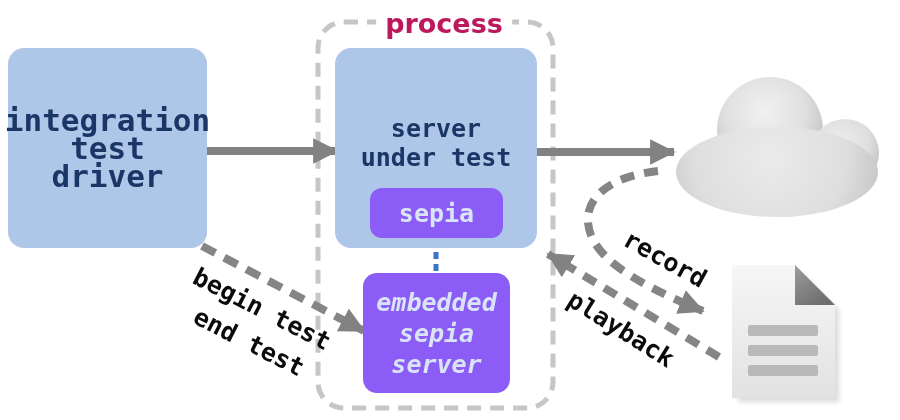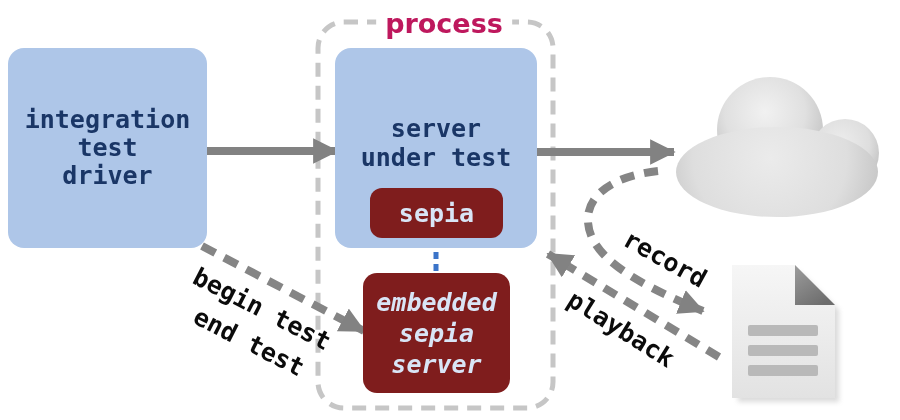--- a/index.html
+++ b/index.html
@@ -7,23 +7,23 @@
     position:relative; width:900px; height:420px; background:#ffffff;
     font-family:"DejaVu Sans Mono","Liberation Mono",monospace; overflow:hidden;
   }
   .stage svg.layer { position:absolute; left:0; top:0; width:900px; height:420px; }
 
   .node {
     position:absolute; display:flex; align-items:center; justify-content:center;
     text-align:center; white-space:pre-line; font-weight:bold;
   }
   .node-light { background:#aec6e8; color:#1a3666; border-radius:16px; }
-  .node-dark  { background:#7f1d1d; color:#d9e5f6; }
+  .node-dark  { background:#8b5cf6; color:#d9e5f6; }
 
-  #driver   { left:8px;   top:48px;  width:199px; height:200px; font-size:25px; line-height:28px; }
+  #driver   { left:8px;   top:48px;  width:199px; height:200px; font-size:31px; line-height:28px; }
   #server   { left:335px; top:48px;  width:202px; height:200px; font-size:25px; line-height:29px;
               align-items:flex-start; padding-top:66px; box-sizing:border-box; }
   #sepia    { left:370px; top:188px; width:133px; height:50px;  font-size:25px; border-radius:12px; }
   #embedded { left:363px; top:273px; width:147px; height:120px; font-size:25px; line-height:31px; border-radius:14px;font-style:italic; }
 
   #cloud-label { left:678px; top:142px; width:206px; height:68px; color:#121212;
                  font-size:24px; line-height:30px; font-weight:bold; }
 
   #process-label {
     position:absolute; left:444px; top:9px; transform:translateX(-50%);

